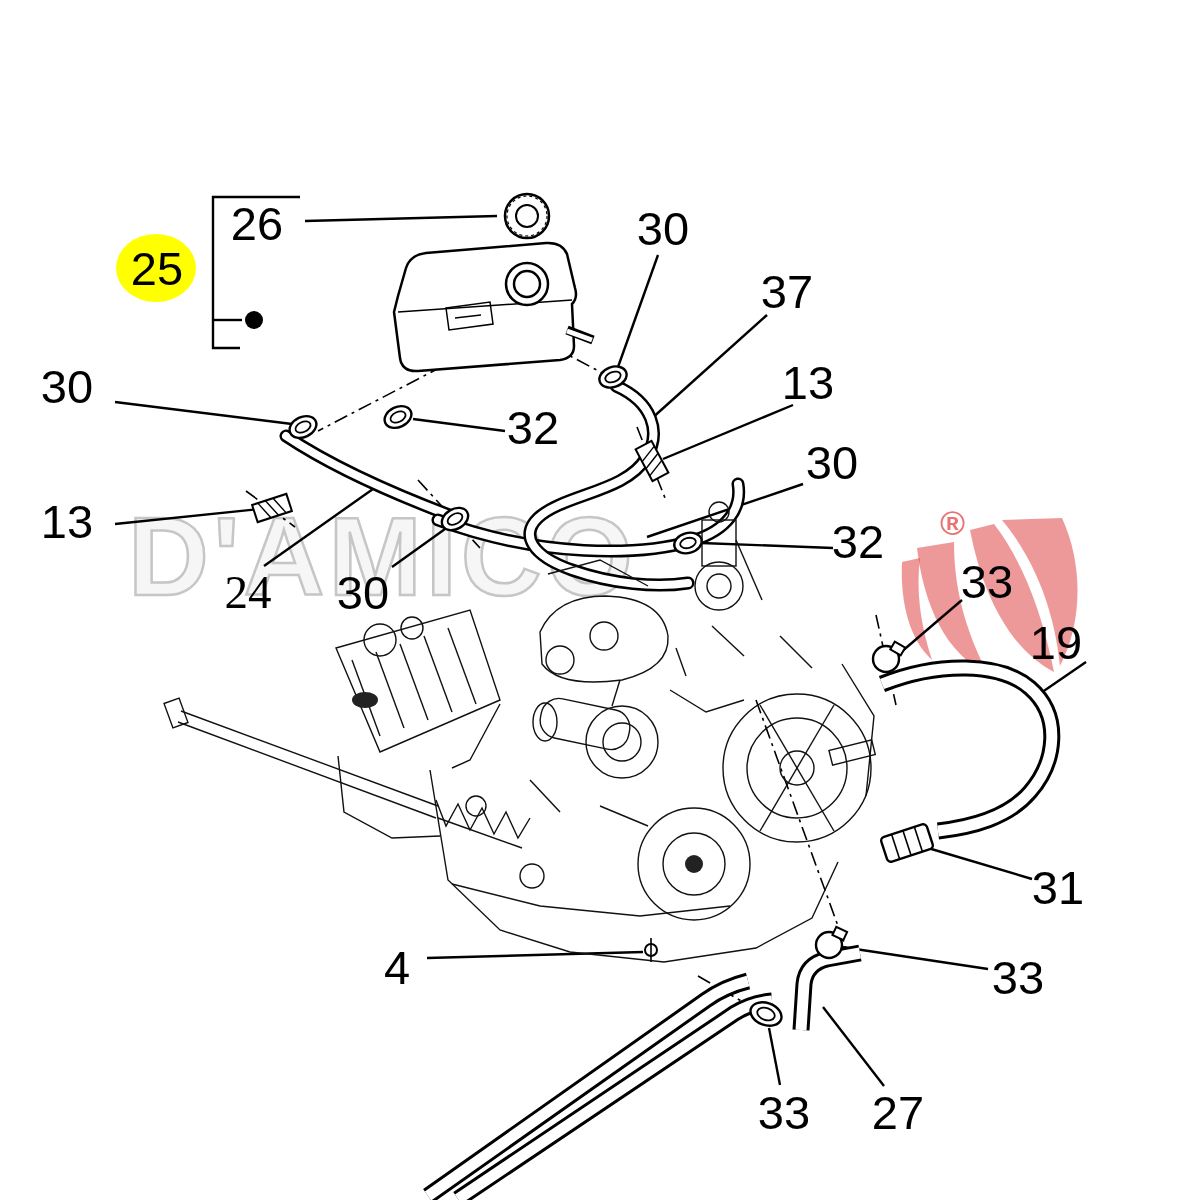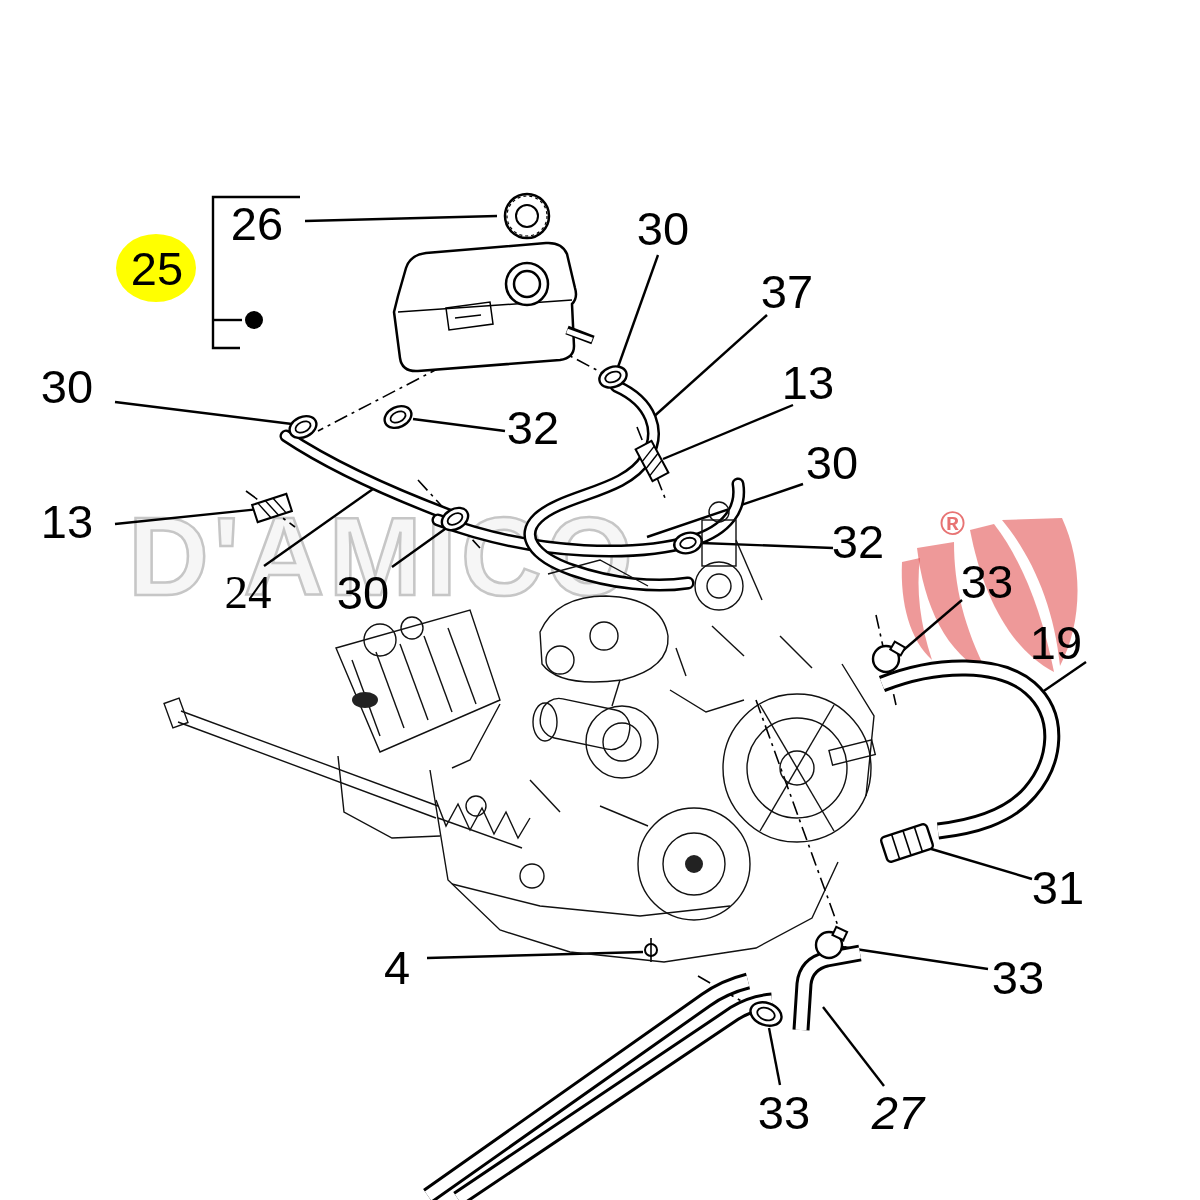--- a/index.html
+++ b/index.html
@@ -261,15 +261,15 @@
   <div class="callout" style="left:67px;top:521px;">13</div>
   <div class="callout" style="left:858px;top:541px;">32</div>
   <div class="callout" style="left:248px;top:592px;font-family:Liberation Serif, serif;">24</div>
   <div class="callout" style="left:363px;top:592px;">30</div>
   <div class="callout" style="left:987px;top:581px;">33</div>
   <div class="callout" style="left:1056px;top:642px;">19</div>
   <div class="callout" style="left:1058px;top:887px;">31</div>
   <div class="callout" style="left:397px;top:967px;">4</div>
   <div class="callout" style="left:1018px;top:977px;">33</div>
   <div class="callout" style="left:784px;top:1112px;">33</div>
-  <div class="callout" style="left:898px;top:1112px;font-style:italic;">27</div>
+  <div class="callout" style="left:898px;top:1112px;">27</div>
 
 </div>
 
 </body></html>

